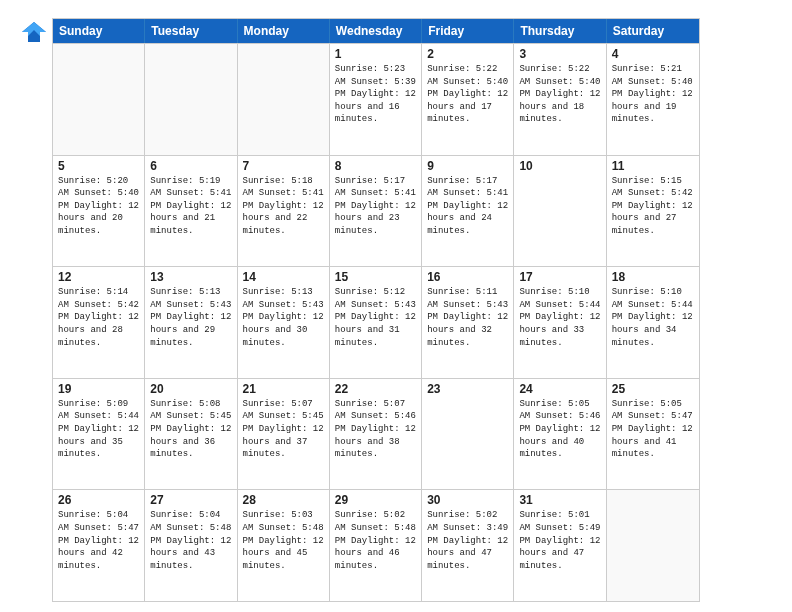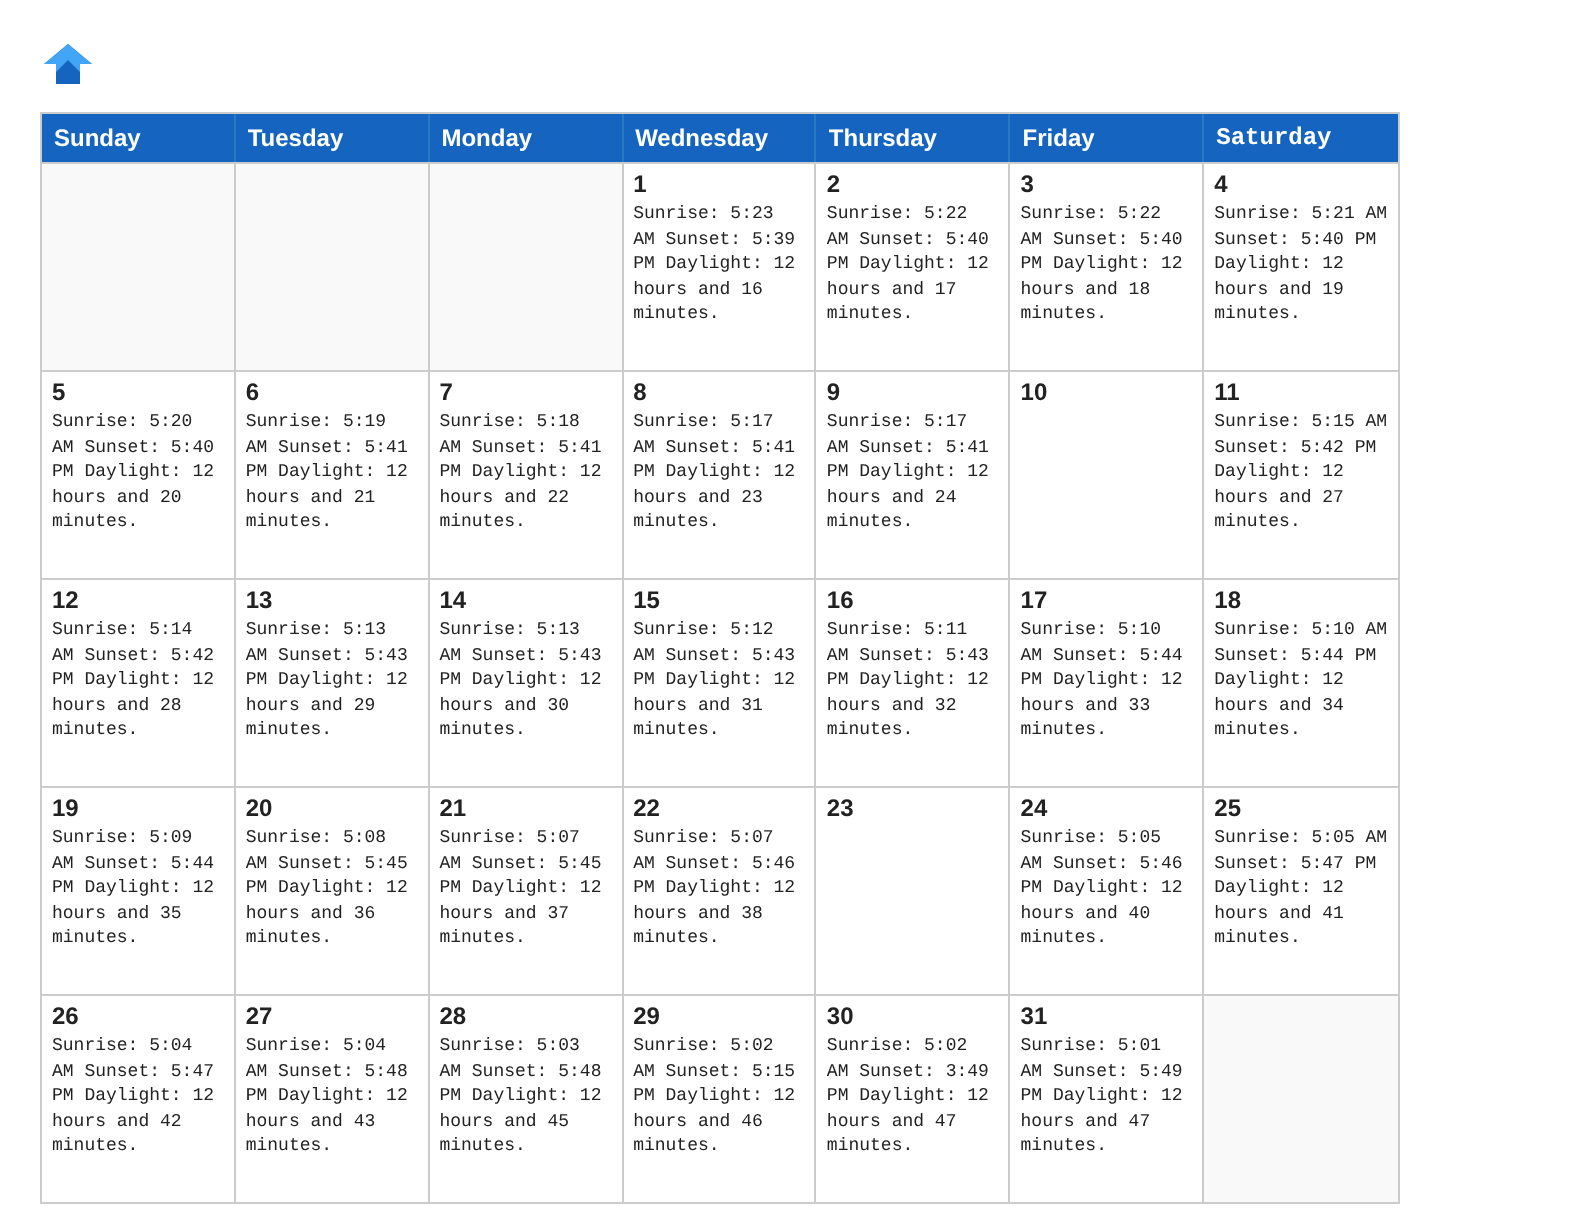--- a/index.html
+++ b/index.html
@@ -8,21 +8,21 @@
       height: 612px;
       font-family: Arial, sans-serif;
       background: #fff;
       overflow: hidden;
     }
     .page {
       width: 720px;
       height: 612px;
       padding: 18px 20px 10px 20px;
       display: flex;
-      flex-direction: column;
+      flex-direction: row;
     }
     .header {
       display: flex;
       justify-content: space-between;
       align-items: flex-start;
       margin-bottom: 10px;
     }
     .logo {
       display: flex;
       align-items: center;
@@ -66,21 +66,21 @@
       background: #1565c0;
     }
     .cal-header-cell {
       color: #fff;
       font-size: 12px;
       font-weight: bold;
       padding: 5px 6px;
       text-align: left;
       border-right: 1px solid #2979c0;
     }
-    .cal-header-cell:last-child { border-right: none; font-family: Liberation Mono, monospace; }
+    .cal-header-cell:last-child { border-right: none; }
     .cal-body {
       flex: 1;
       display: flex;
       flex-direction: column;
     }
     .cal-week {
       flex: 1;
       display: grid;
       grid-template-columns: repeat(7, 1fr);
       border-top: 1px solid #ccc;
@@ -130,22 +130,22 @@
       <h2></h2>
     </div>
   </div>
 
   <div class="calendar">
     <div class="cal-header-row">
     <div class="cal-header-cell">Sunday</div>
         <div class="cal-header-cell">Tuesday</div>
         <div class="cal-header-cell">Monday</div>
         <div class="cal-header-cell">Wednesday</div>
+        <div class="cal-header-cell">Friday</div>
         <div class="cal-header-cell">Thursday</div>
-        <div class="cal-header-cell">Friday</div>
         <div class="cal-header-cell">Saturday</div>
       </div>
     <div class="cal-body">
     <div class="cal-week">
           <div class="cal-cell empty"></div>
           <div class="cal-cell empty"></div>
           <div class="cal-cell empty"></div>
           <div class="cal-cell">
             <div class="day-number">1</div>
             <div class="day-info">Sunrise: 5:23 AM
@@ -338,21 +338,21 @@
           <div class="cal-cell">
             <div class="day-number">28</div>
             <div class="day-info">Sunrise: 5:03 AM
 Sunset: 5:48 PM
 Daylight: 12 hours
 and 45 minutes.</div>
           </div>
           <div class="cal-cell">
             <div class="day-number">29</div>
             <div class="day-info">Sunrise: 5:02 AM
-Sunset: 5:15 PM
+Sunset: 5:48 PM
 Daylight: 12 hours
 and 46 minutes.</div>
           </div>
           <div class="cal-cell">
             <div class="day-number">30</div>
             <div class="day-info">Sunrise: 5:02 AM
 Sunset: 3:49 PM
 Daylight: 12 hours
 and 47 minutes.</div>
           </div>

